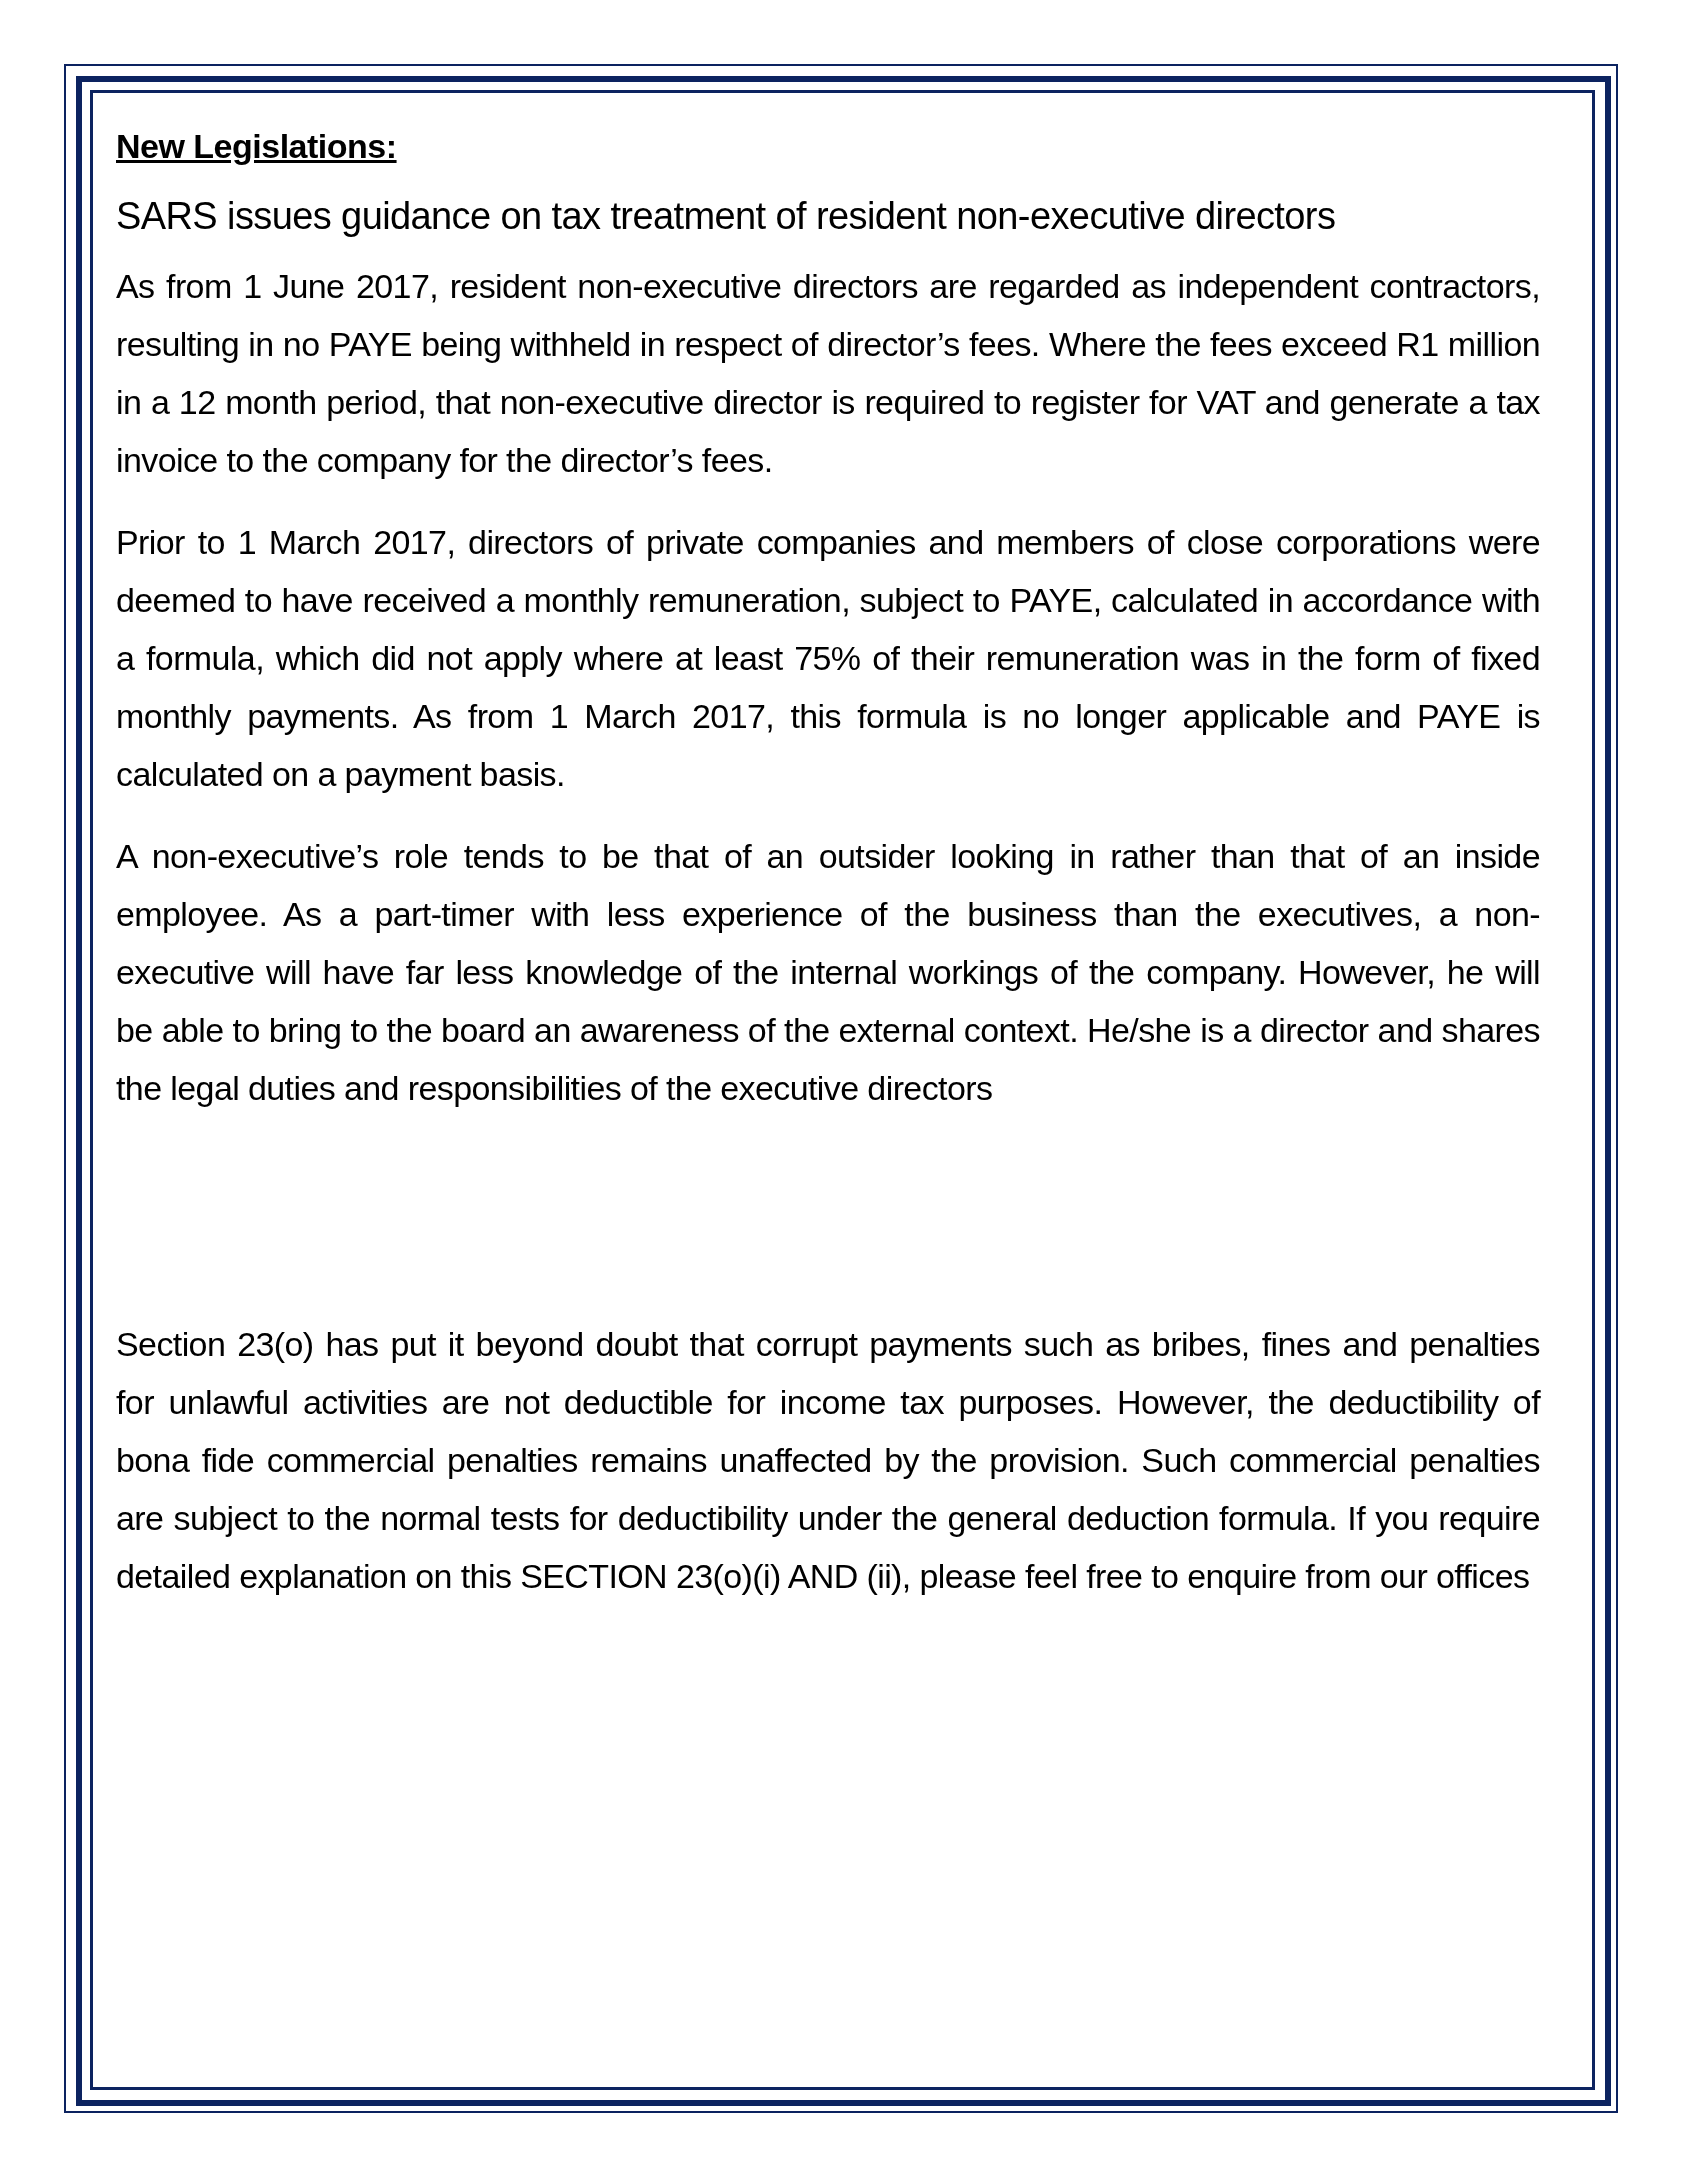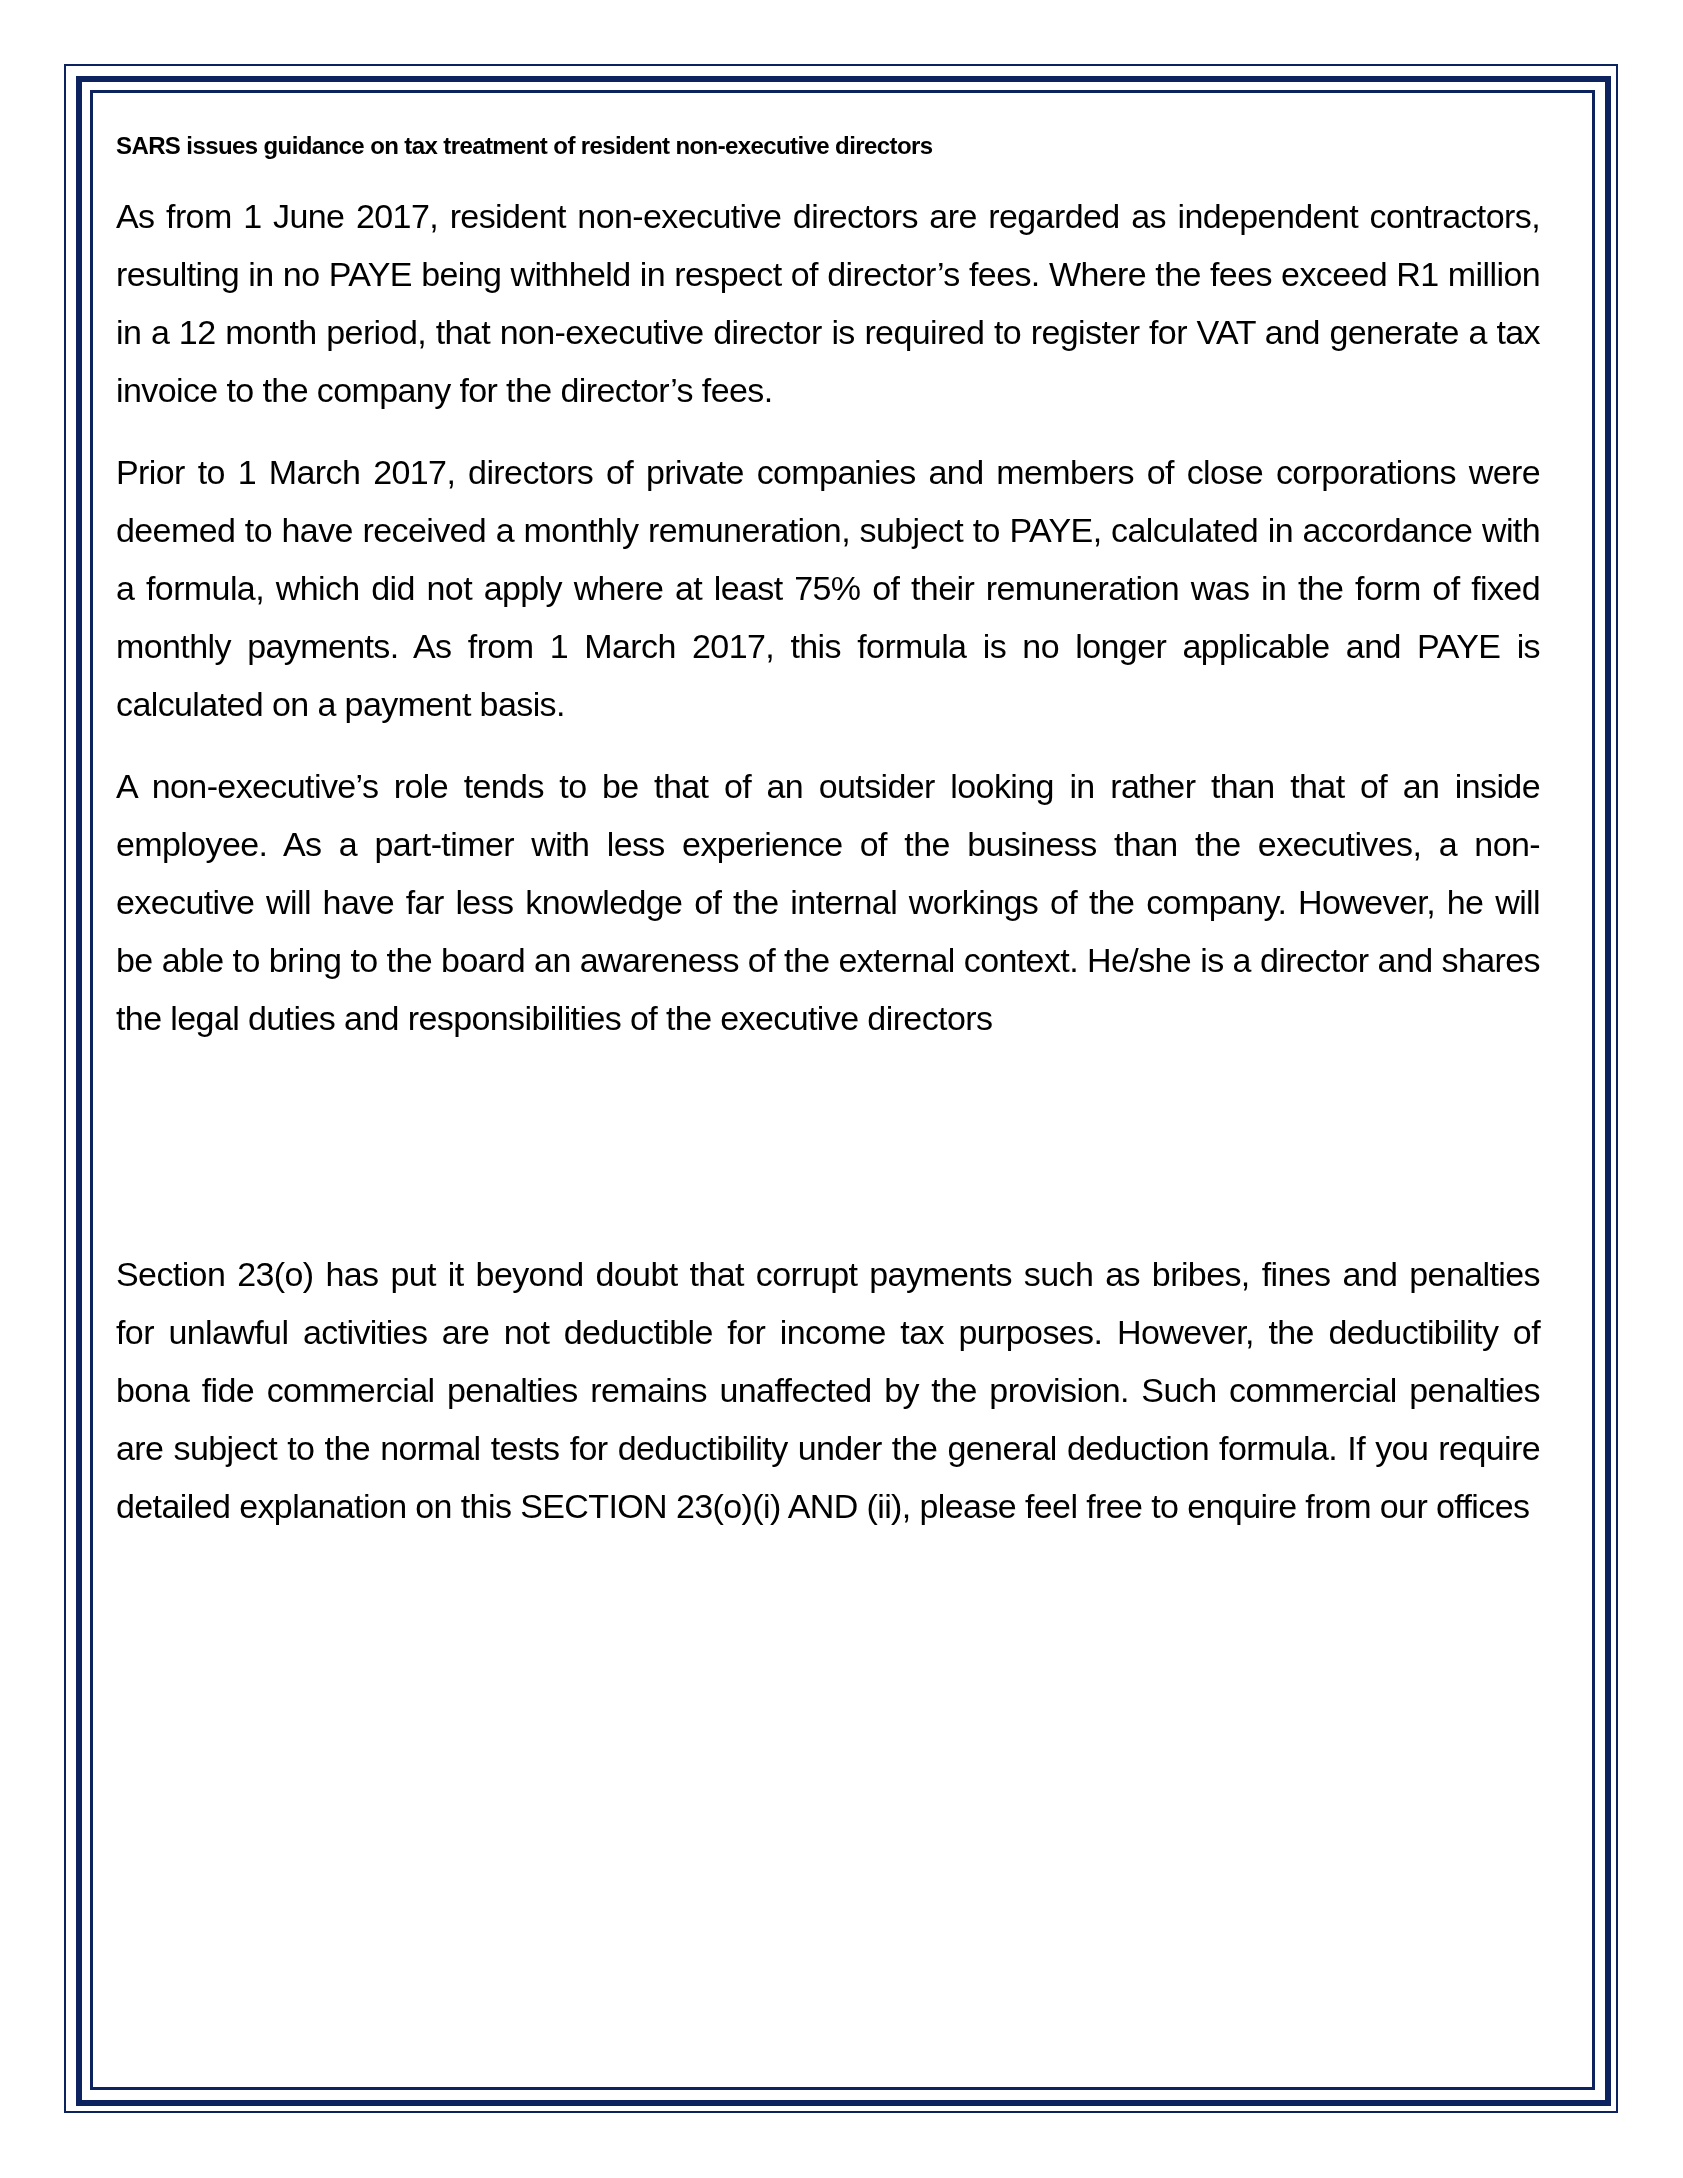--- a/index.html
+++ b/index.html
@@ -6,33 +6,34 @@
   body { width:1683px; height:2178px; position:relative; overflow:hidden; }
   .border1 { position:absolute; left:64px; top:64px; width:1550px; height:2045px; border:2px solid #0c2360; }
   .border2 { position:absolute; left:76px; top:76px; width:1523px; height:2018px; border:6px solid #0c2360; }
   .border3 { position:absolute; left:90px; top:90px; width:1499px; height:1994px; border:3px solid #0c2360; }
   .content {
     position:absolute; left:116px; top:117px; width:1424px;
     font-family:"Liberation Sans", sans-serif; color:#000;
     font-size:34px; line-height:58px;
   }
   .h-underline { font-weight:bold; text-decoration:underline; margin:0 0 12px 0; font-size:34px; letter-spacing:-0.5px;}
-  .h-bold { font-weight:bold; margin:0 0 12px 0; font-size:24px; letter-spacing:-0.6px; }
+  .h-bold { font-weight:normal; margin:0 0 12px 0; font-size:38px; letter-spacing:-0.6px; }
   .para { text-align:justify; margin:0 0 24px 0; letter-spacing:-0.6px; word-spacing:0px; }
   .h-caps { font-weight:bold; margin:0 0 12px 8px; font-size:34px; letter-spacing:-0.8px; }
   .spacer { height:174px; }
 </style>
 </head>
 <body>
 
 <div class="border1"></div>
 <div class="border2"></div>
 <div class="border3"></div>
 
 <div class="content">
+  <div class="h-underline">New Legislations:</div>
   <div class="h-bold">SARS issues guidance on tax treatment of resident non-executive directors</div>
   <p class="para">As from 1 June 2017, resident non-executive directors are regarded as independent contractors, resulting in no PAYE being withheld in respect of director’s fees. Where the fees exceed R1 million in a 12 month period, that non-executive director is required to register for VAT and generate a tax invoice to the company for the director’s fees.</p>
   <p class="para">Prior to 1 March 2017, directors of private companies and members of close corporations were deemed to have received a monthly remuneration, subject to PAYE, calculated in accordance with a formula, which did not apply where at least 75% of their remuneration was in the form of fixed monthly payments. As from 1 March 2017, this formula is no longer applicable and PAYE is calculated on a payment basis.</p>
   <p class="para">A non-executive’s role tends to be that of an outsider looking in rather than that of an inside employee. As a part-timer with less experience of the business than the executives, a non-executive will have far less knowledge of the internal workings of the company. However, he will be able to bring to the board an awareness of the external context. He/she is a director and shares the legal duties and responsibilities of the executive directors</p>
   <div class="spacer"></div>
   <p class="para">Section 23(o) has put it beyond doubt that corrupt payments such as bribes, fines and penalties for unlawful activities are not deductible for income tax purposes. However, the deductibility of bona fide commercial penalties remains unaffected by the provision. Such commercial penalties are subject to the normal tests for deductibility under the general deduction formula. If you require detailed explanation on this SECTION 23(o)(i) AND (ii), please feel free to enquire from our offices</p>
 </div>
 
 
 </body></html>

